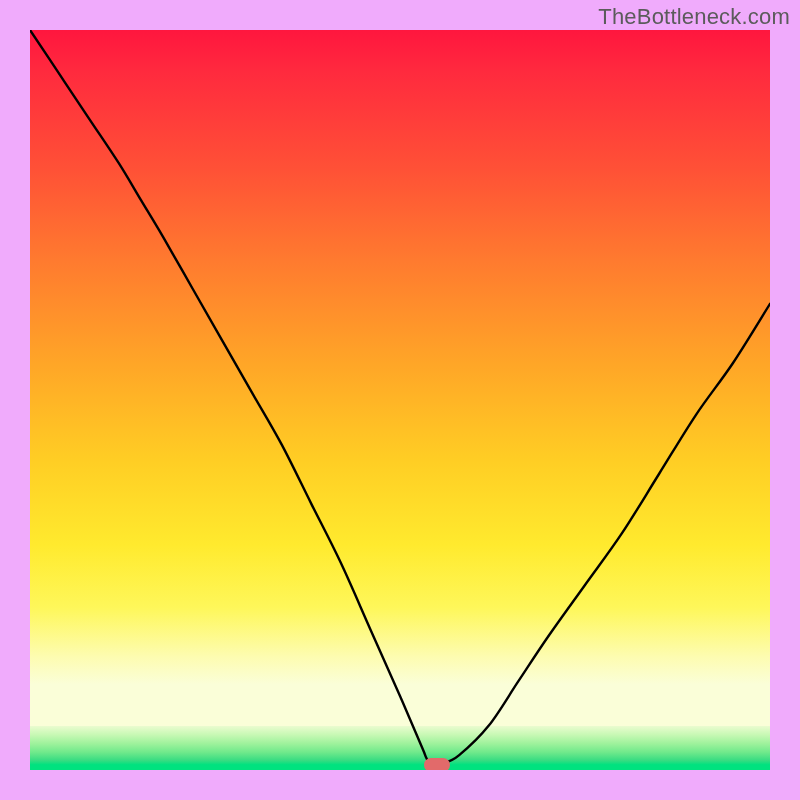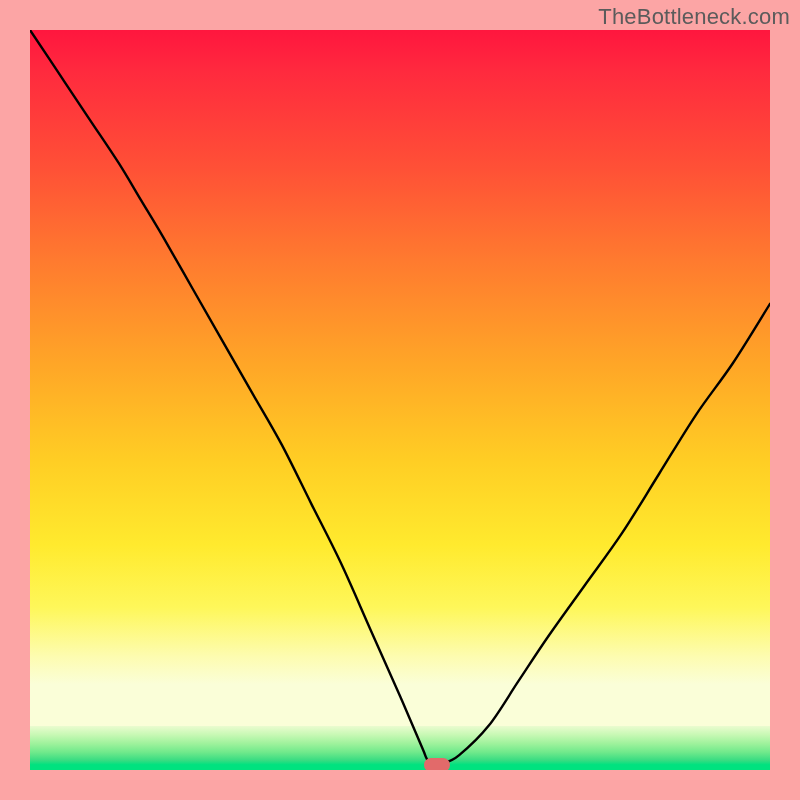--- a/index.html
+++ b/index.html
@@ -8,21 +8,21 @@
     width: 800px;
     height: 800px;
     background: #000;
     overflow: hidden;
     font-family: Arial, Helvetica, sans-serif;
   }
   .frame {
     position: relative;
     width: 800px;
     height: 800px;
-    background: #fca5a5;
+    background: #f0abfc;
   }
   .watermark {
     position: absolute;
     top: 4px;
     right: 10px;
     color: #5b5b5b;
     font-size: 22px;
     font-weight: 400;
     letter-spacing: 0.2px;
     z-index: 20;

